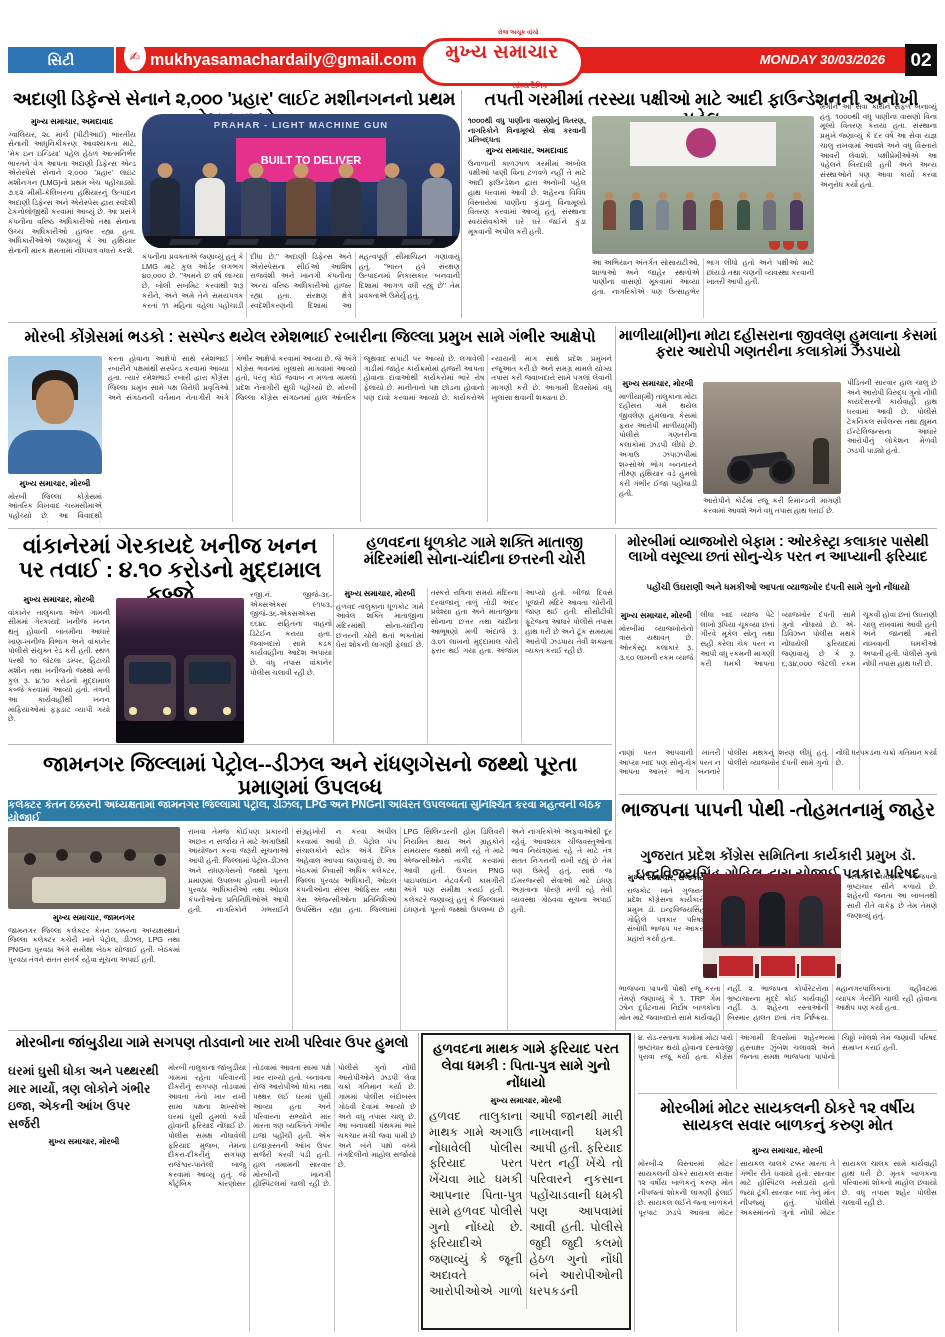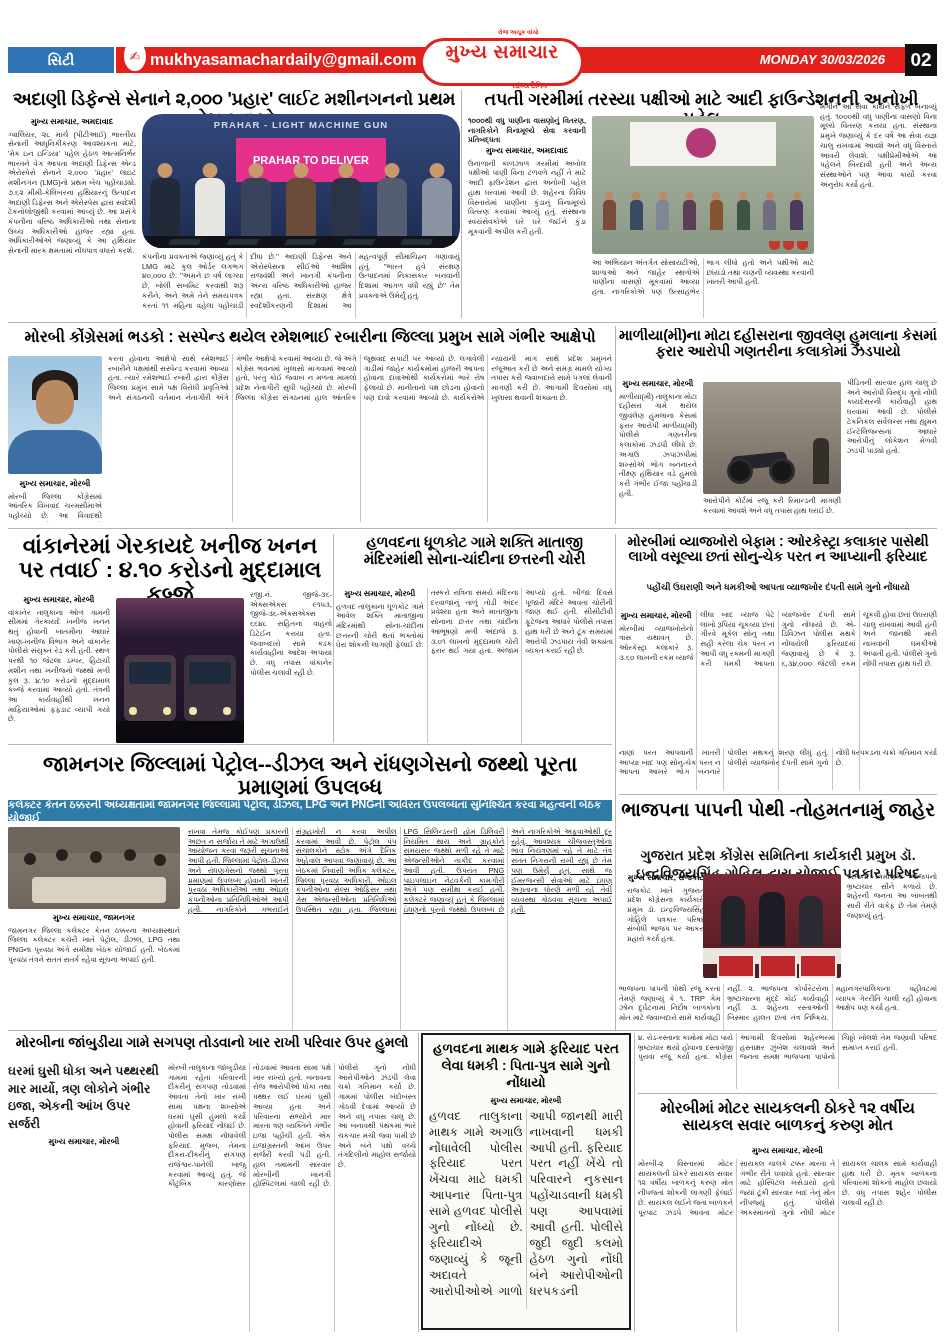--- a/index.html
+++ b/index.html
@@ -89,21 +89,21 @@
   <div class="abs mast-sub" style="left:512px;top:81px;">સાંધ્ય દૈનિક</div>
 
   <div class="art" style="left:8px;top:90px;width:452px;height:228px;">
     <div class="hl" style="top:0;font-size:18px;">અદાણી ડિફેન્સે સેનાને ૨,૦૦૦ 'પ્રહાર' લાઈટ મશીનગનનો પ્રથમ બેચ આપ્યો</div>
     <div class="txt" style="left:0;top:26px;width:128px;bottom:0;">
       <span class="by">મુખ્ય સમાચાર, અમદાવાદ</span>
       <span>ગ્વાલિયર, ૨૮ માર્ચ (પીટીઆઈ) ભારતીય સેનાની આધુનિકીકરણ આવશ્યકતા માટે, 'મેક ઇન ઇન્ડિયા' પહેલ હેઠળ આત્મનિર્ભર ભારતને વેગ આપતા અદાણી ડિફેન્સ એન્ડ એરોસ્પેસે સેનાને ૨,૦૦૦ 'પ્રહાર' લાઇટ મશીનગન (LMG)નો પ્રથમ બેચ પહોંચાડ્યો. ૭.૬૨ મીમી-કેલિબરના હથિયારનું ઉત્પાદન અદાણી ડિફેન્સ અને એરોસ્પેસ દ્વારા સ્વદેશી ટેકનોલોજીથી કરવામાં આવ્યું છે. આ પ્રસંગે કંપનીના વરિષ્ઠ અધિકારીઓ તથા સેનાના ઉચ્ચ અધિકારીઓ હાજર રહ્યા હતા. અધિકારીઓએ જણાવ્યું કે આ હથિયાર સેનાની મારક ક્ષમતામાં નોંધપાત્ર વધારો કરશે.</span>
     </div>
     <div class="ph ph-prahar" style="left:134px;top:24px;width:318px;height:134px;border-radius:20px;">
       <div class="bannertxt">PRAHAR - LIGHT MACHINE GUN</div>
-      <div class="pink">PRAHAR TO DELIVER</div>
+      <div class="pink">BUILT TO DELIVER</div>
       <div class="men">
         <span class="psn" style="background:#222a3a"></span>
         <span class="psn" style="background:#e8e6e2"></span>
         <span class="psn" style="background:#39445c"></span>
         <span class="psn" style="background:#6b4b3a"></span>
         <span class="psn" style="background:#2b3346"></span>
         <span class="psn" style="background:#555e70"></span>
         <span class="psn" style="background:#8b93a3"></span>
       </div>
       <div class="guns">
@@ -250,21 +250,21 @@
       <span class="head" style="left:16px;top:26px;"></span>
       <span class="head" style="left:48px;top:22px;"></span>
       <span class="head" style="left:82px;top:24px;"></span>
       <span class="head" style="left:116px;top:22px;"></span>
       <span class="head" style="left:146px;top:27px;"></span>
     </div>
     <div class="txt" style="left:0;top:164px;width:172px;bottom:0;">
       <span class="by">મુખ્ય સમાચાર, જામનગર</span>
       <span>જામનગર જિલ્લા કલેક્ટર કેતન ઠક્કરના અધ્યક્ષસ્થાને જિલ્લા કલેક્ટર કચેરી ખાતે પેટ્રોલ, ડીઝલ, LPG તથા PNGના પુરવઠા અંગે સમીક્ષા બેઠક યોજાઈ હતી. બેઠકમાં પુરવઠા તંત્રને સતત સતર્ક રહેવા સૂચના અપાઈ હતી.</span>
     </div>
-    <div class="cols c4" style="left:180px;top:79px;width:424px;bottom:0;text-decoration:underline;">
+    <div class="cols c4" style="left:180px;top:79px;width:424px;bottom:0;">
       <span>રાખવા તેમજ કોઈપણ પ્રકારની અછત ન સર્જાય તે માટે અગાઉથી આયોજન કરવા જરૂરી સૂચનાઓ આપી હતી. જિલ્લામાં પેટ્રોલ-ડીઝલ અને રાંધણગેસનો જથ્થો પૂરતા પ્રમાણમાં ઉપલબ્ધ હોવાની ખાતરી પુરવઠા અધિકારીઓ તથા ઓઇલ કંપનીઓના પ્રતિનિધિઓએ આપી હતી. નાગરિકોને ગભરાઈને સંગ્રહખોરી ન કરવા અપીલ કરવામાં આવી છે. પેટ્રોલ પંપ સંચાલકોને સ્ટોક અંગે દૈનિક અહેવાલ આપવા જણાવાયું છે. આ બેઠકમાં નિવાસી અધિક કલેક્ટર, જિલ્લા પુરવઠા અધિકારી, ઓઇલ કંપનીઓના સેલ્સ ઓફિસર તથા ગેસ એજન્સીઓના પ્રતિનિધિઓ ઉપસ્થિત રહ્યા હતા. જિલ્લામાં LPG સિલિન્ડરની હોમ ડિલિવરી નિયમિત થાય અને ગ્રાહકોને સમયસર જથ્થો મળી રહે તે માટે એજન્સીઓને તાકીદ કરવામાં આવી હતી. ઉપરાંત PNG પાઇપલાઇન નેટવર્કની કામગીરી અંગે પણ સમીક્ષા કરાઈ હતી. કલેક્ટરે જણાવ્યું હતું કે જિલ્લામાં ઇંધણનો પૂરતો જથ્થો ઉપલબ્ધ છે અને નાગરિકોએ અફવાઓથી દૂર રહેવું. આવશ્યક ચીજવસ્તુઓના ભાવ નિયંત્રણમાં રહે તે માટે તંત્ર સતત નિગરાની રાખી રહ્યું છે તેમ પણ ઉમેર્યું હતું. સાથે જ ઈમરજન્સી સેવાઓ માટે ઇંધણ અગ્રતાના ધોરણે મળી રહે તેવી વ્યવસ્થા ગોઠવવા સૂચના અપાઈ હતી.</span>
     </div>
   </div>
   <div class="vl" style="left:615px;top:748px;height:282px;"></div>
 
   <div class="art" style="left:619px;top:748px;width:318px;height:282px;">
     <div class="cols c3" style="left:0;top:0;width:318px;height:42px;">
       <span>નાણાં પરત આપવાની ખાતરી આપ્યા બાદ પણ સોનુ-ચેક પરત ન આપતા આખરે ભોગ બનનારે પોલીસ મથકનું શરણ લીધું હતું. પોલીસે વ્યાજખોર દંપતી સામે ગુનો નોંધી ધરપકડના ચક્રો ગતિમાન કર્યા છે.</span>
     </div>
     <div class="hlz" style="left:0;top:46px;width:318px;"></div>

